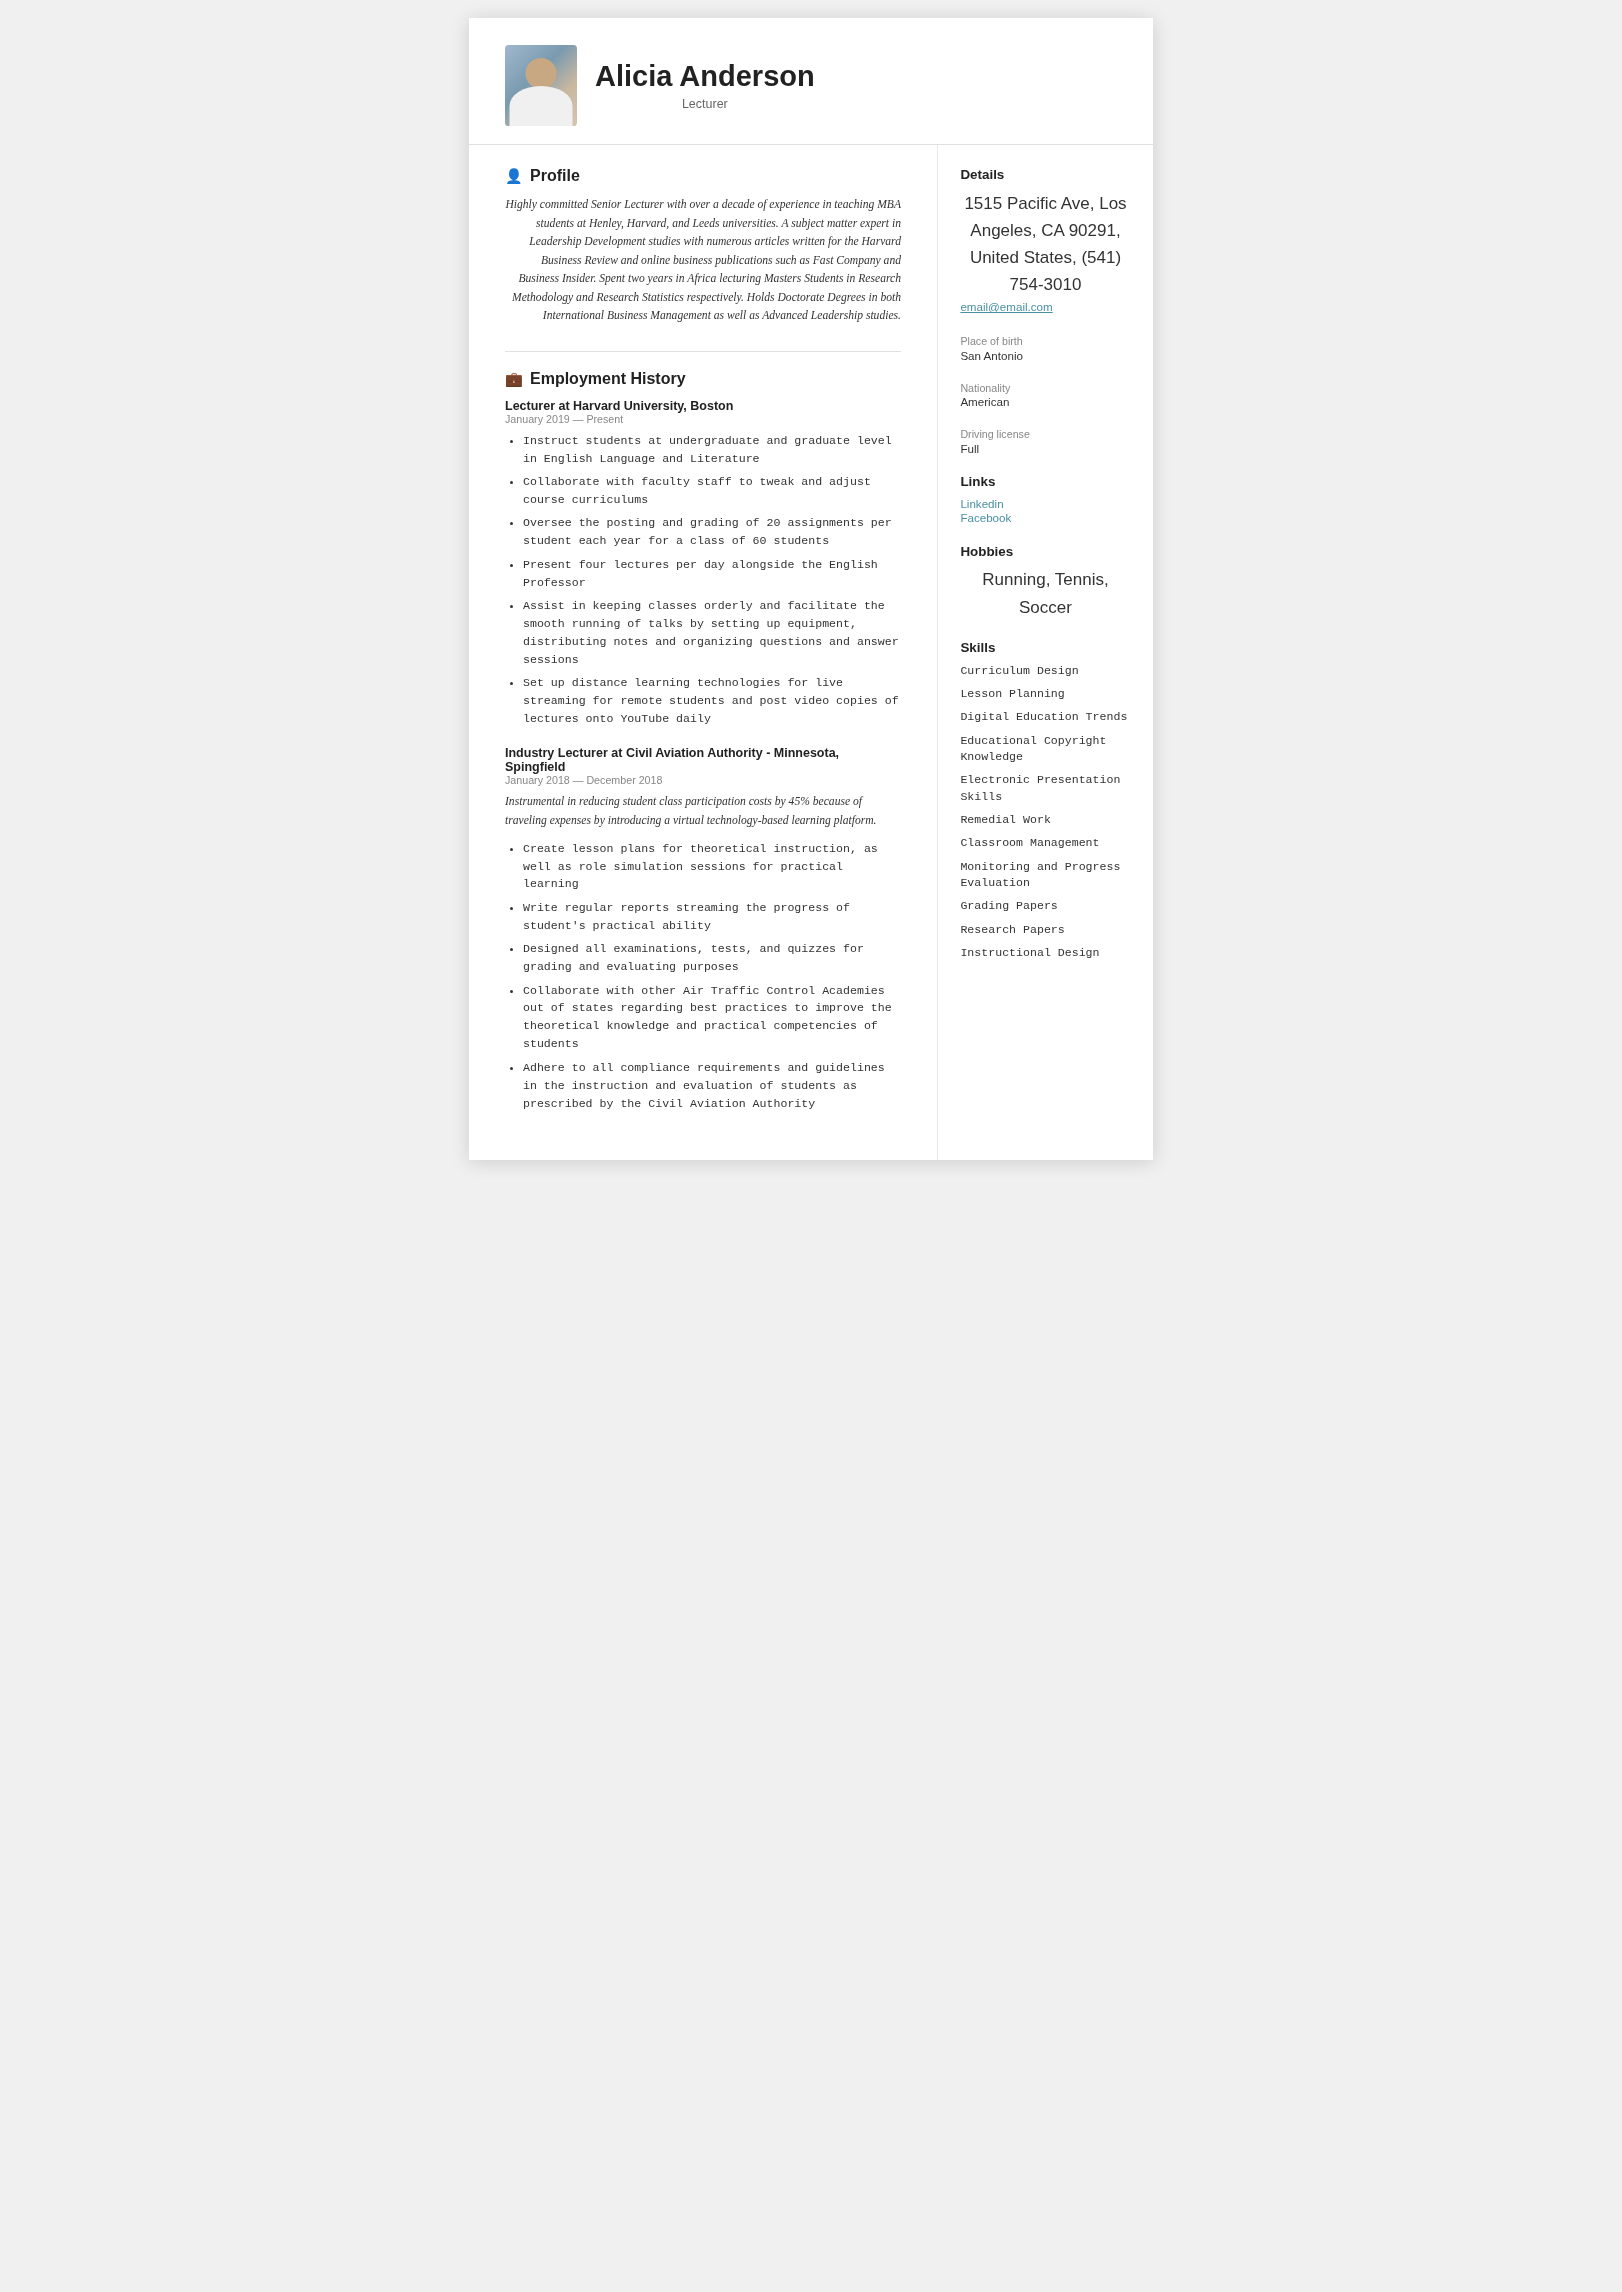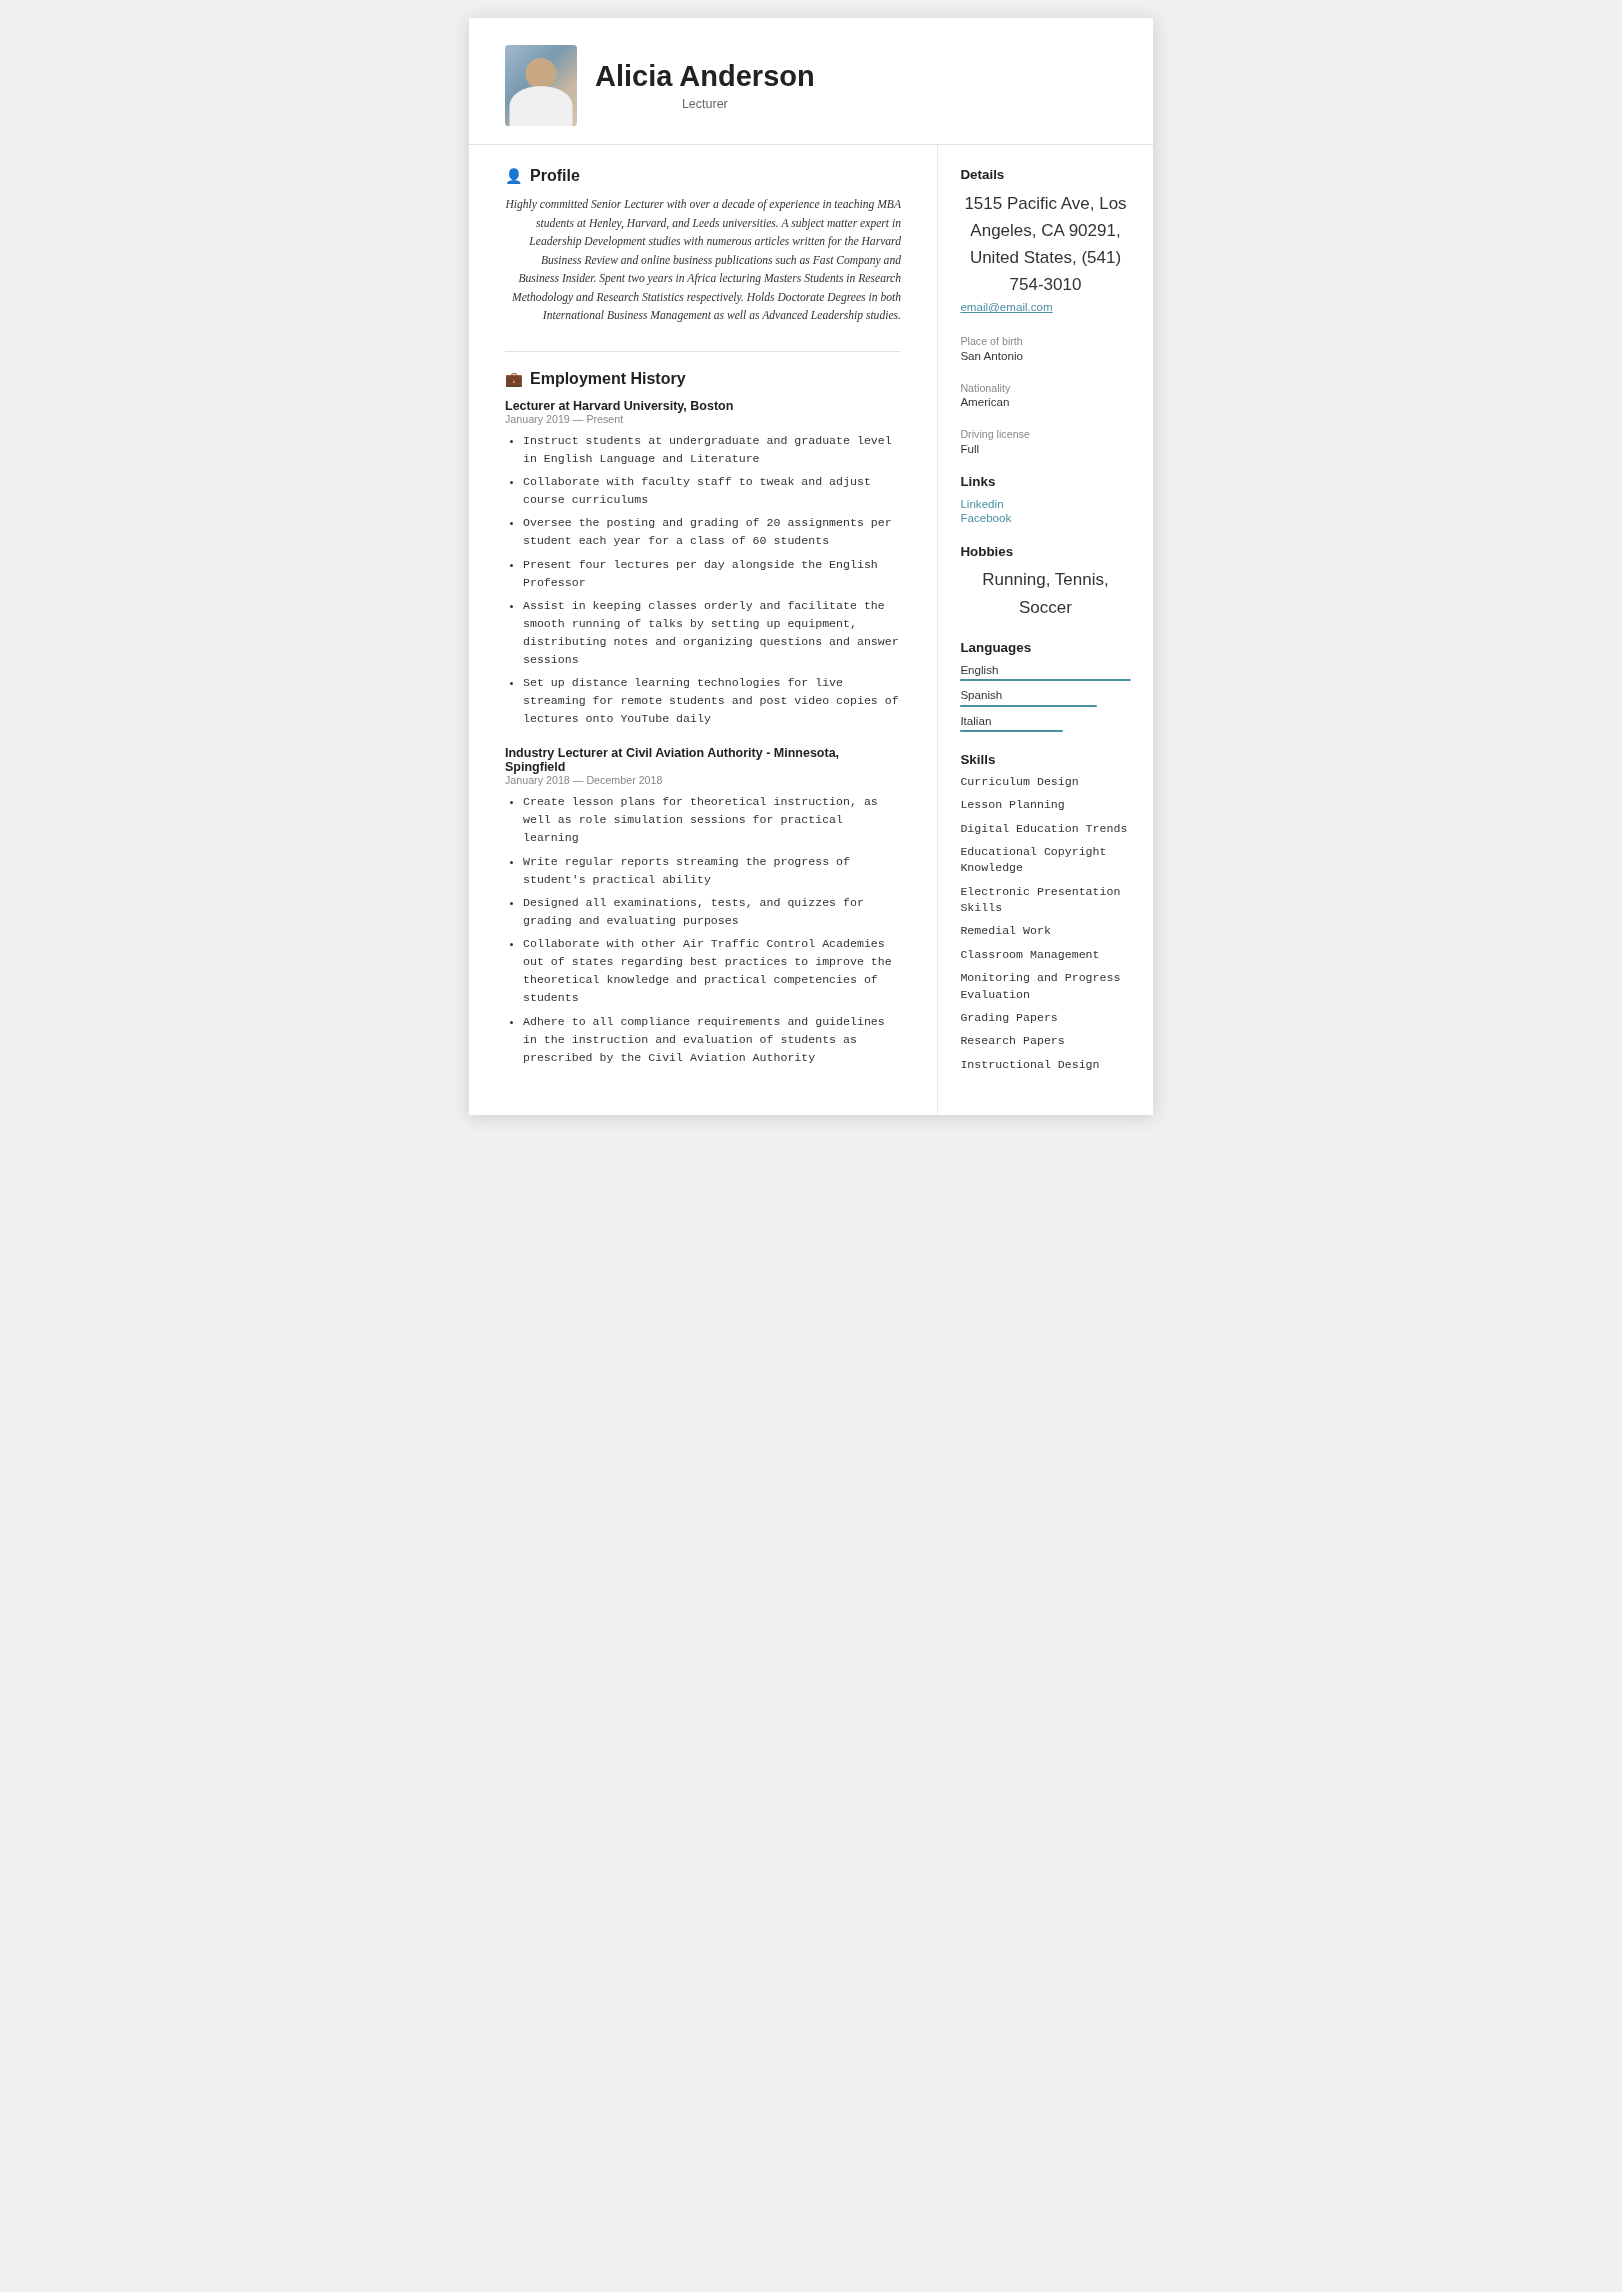--- a/index.html
+++ b/index.html
@@ -261,20 +261,21 @@
             <li>Assist in keeping classes orderly and facilitate the smooth running of talks by setting up equipment, distributing notes and organizing questions and answer sessions</li>
             <li>Set up distance learning technologies for live streaming for remote students and post video copies of lectures onto YouTube daily</li>
           </ul>
         </div>
 
         <div class="job">
           <div class="job-title">
             <span>Industry Lecturer at </span><span class="job-company">Civil Aviation Authority - Minnesota, Spingfield</span>
           </div>
           <div class="job-date">January 2018 — December 2018</div>
+          <p class="job-desc">Instrumental in reducing student class participation costs by 45% because of traveling expenses by introducing a virtual technology-based learning platform.</p>
           <ul class="job-bullets">
             <li>Create lesson plans for theoretical instruction, as well as role simulation sessions for practical learning</li>
             <li>Write regular reports streaming the progress of student's practical ability</li>
             <li>Designed all examinations, tests, and quizzes for grading and evaluating purposes</li>
             <li>Collaborate with other Air Traffic Control Academies out of states regarding best practices to improve the theoretical knowledge and practical competencies of students</li>
             <li>Adhere to all compliance requirements and guidelines in the instruction and evaluation of students as prescribed by the Civil Aviation Authority</li>
           </ul>
         </div>
 
       </div>
@@ -307,35 +308,20 @@
         <div class="sidebar-section-title">Links</div>
         <a class="sidebar-link" href="#">Linkedin</a>
         <a class="sidebar-link" href="#">Facebook</a>
       </div>
 
       <div class="sidebar-section">
         <div class="sidebar-section-title">Hobbies</div>
         <div class="sidebar-text">Running, Tennis, Soccer</div>
       </div>
 
-      <div class="sidebar-section">
-        <div class="sidebar-section-title">Languages</div>
-        <div class="language-item">
-          <div class="language-name">English</div>
-          <div class="language-bar" style="width:100%"></div>
-        </div>
-        <div class="language-item">
-          <div class="language-name">Spanish</div>
-          <div class="language-bar" style="width:80%"></div>
-        </div>
-        <div class="language-item">
-          <div class="language-name">Italian</div>
-          <div class="language-bar" style="width:60%"></div>
-        </div>
-      </div>
 
       <div class="sidebar-section">
         <div class="sidebar-section-title">Skills</div>
         <div class="skill-item">Curriculum Design</div>
         <div class="skill-item">Lesson Planning</div>
         <div class="skill-item">Digital Education Trends</div>
         <div class="skill-item">Educational Copyright Knowledge</div>
         <div class="skill-item">Electronic Presentation Skills</div>
         <div class="skill-item">Remedial Work</div>
         <div class="skill-item">Classroom Management</div>

